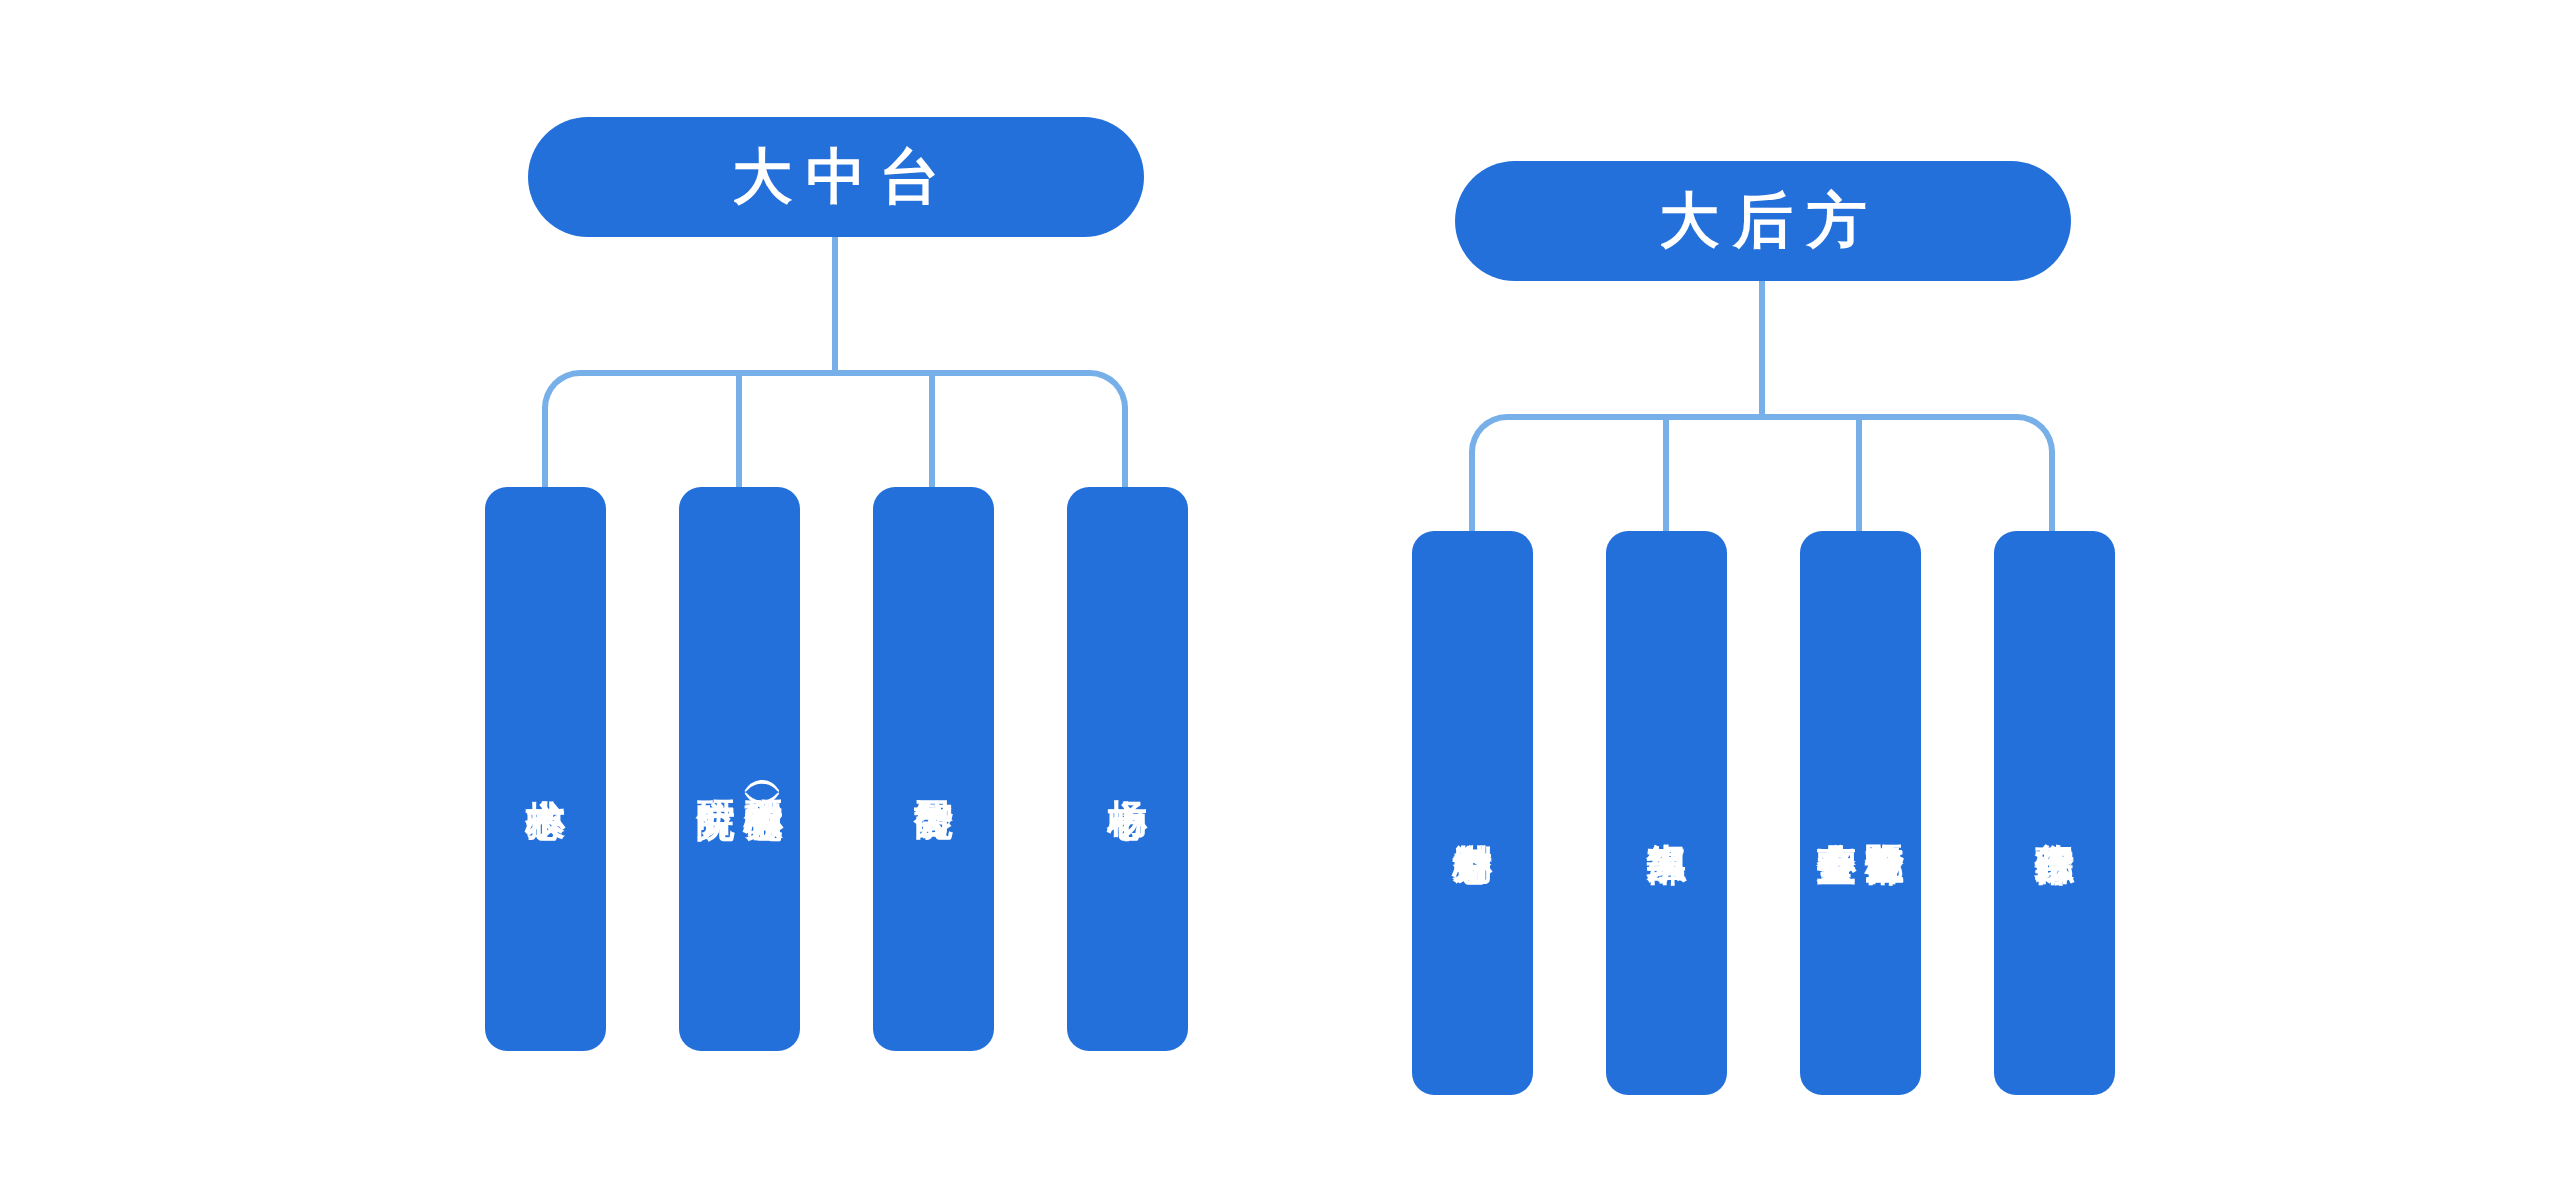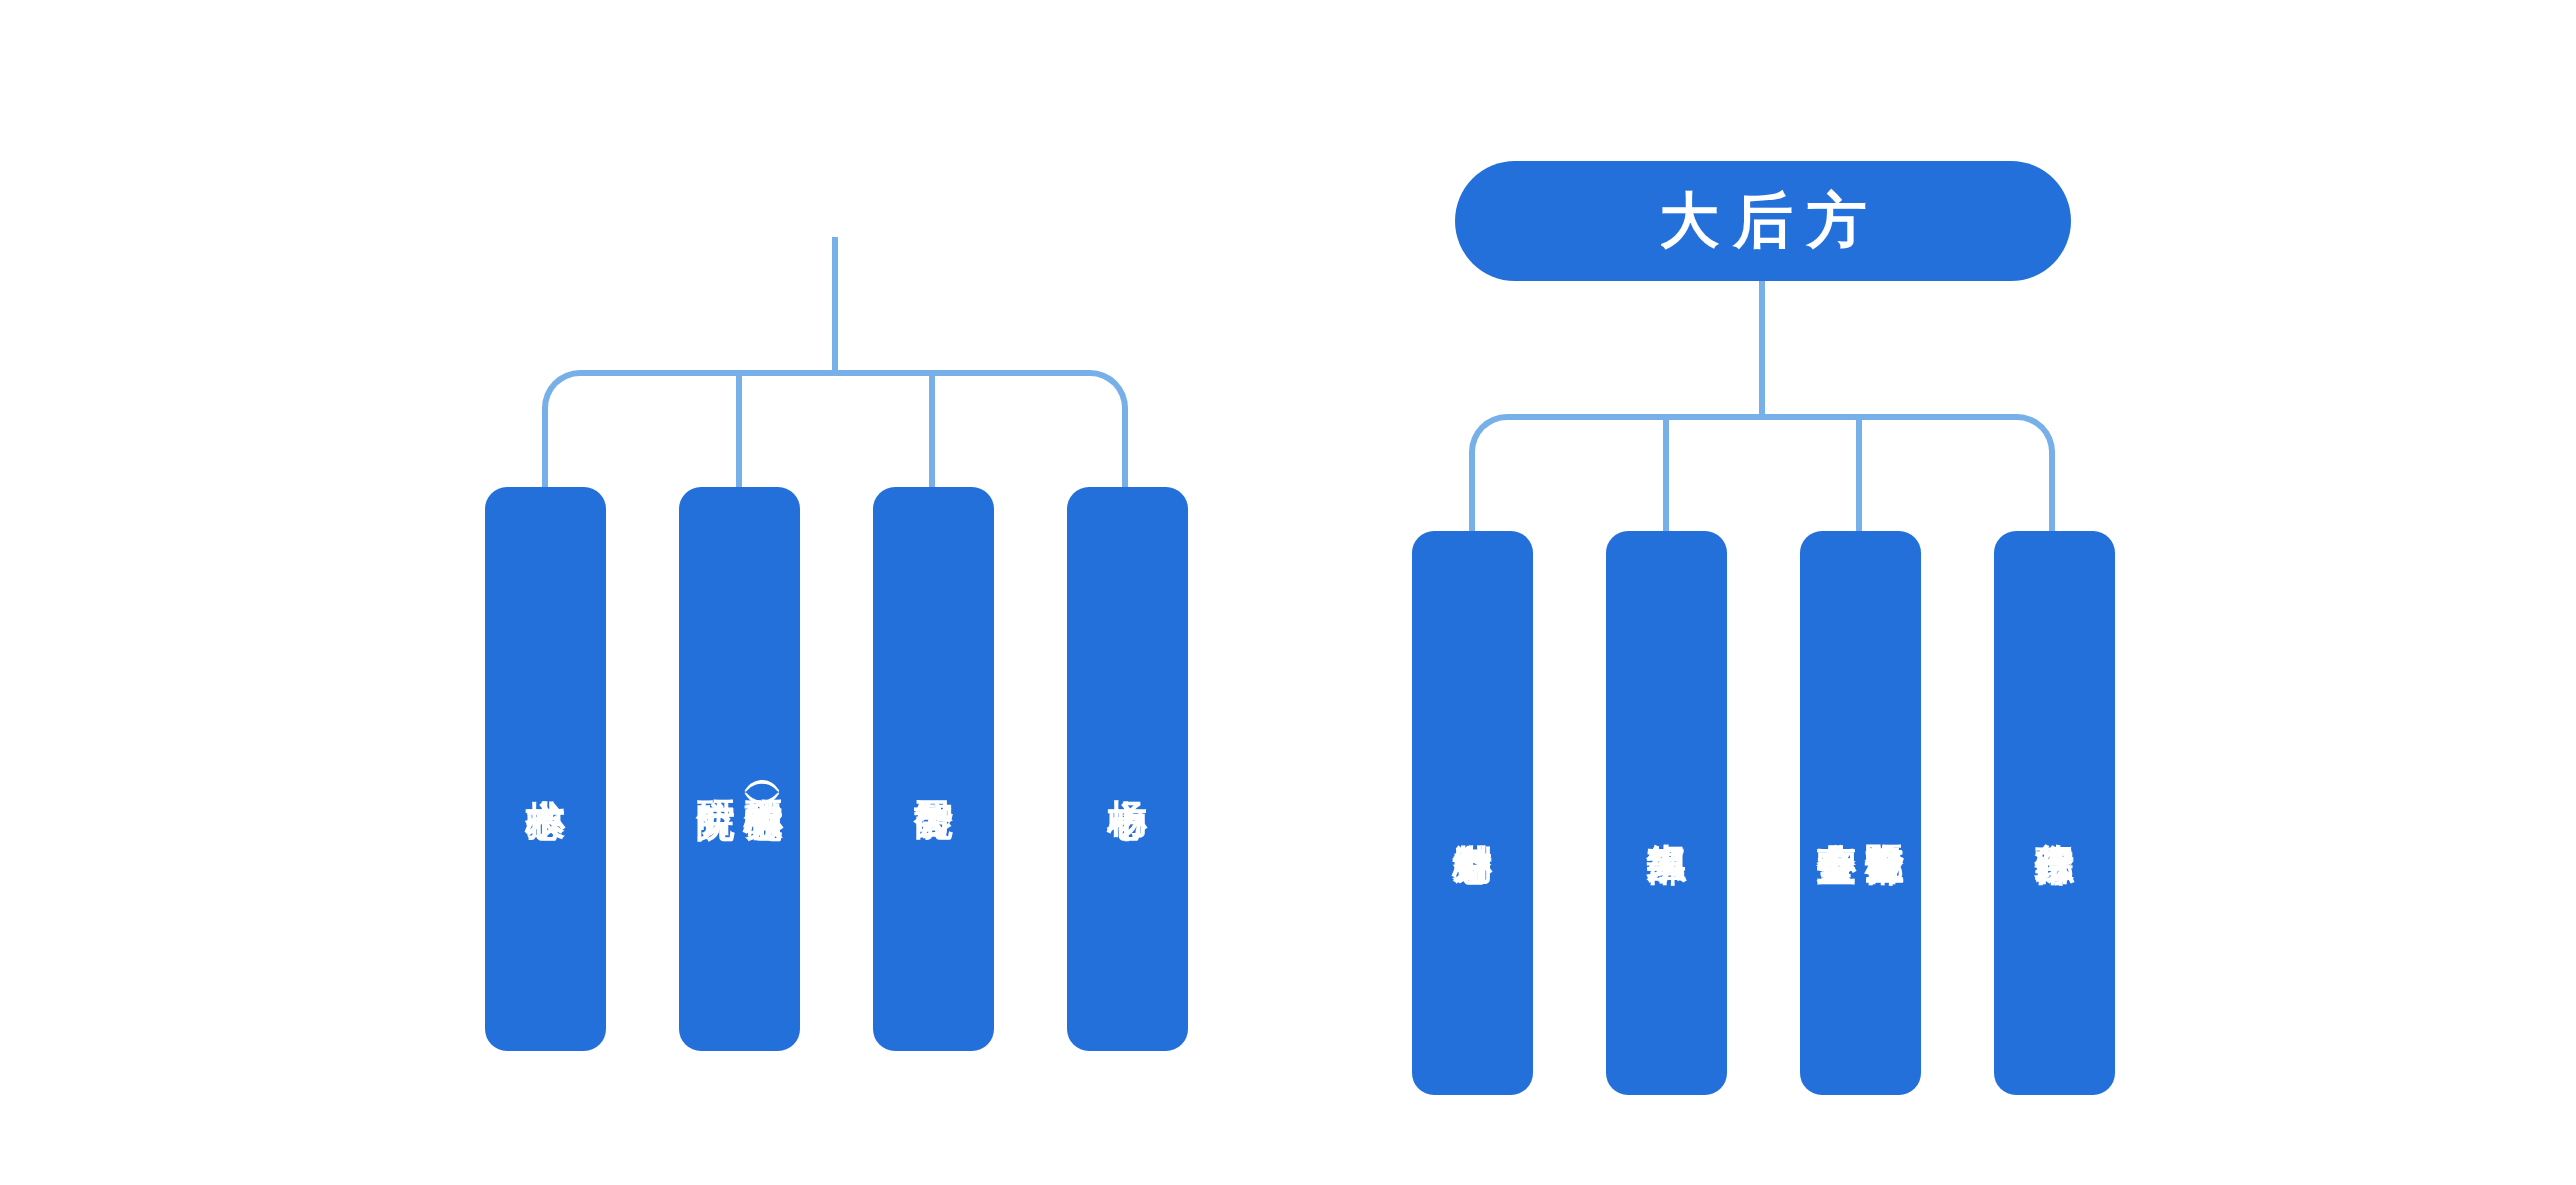--- a/index.html
+++ b/index.html
@@ -103,20 +103,23 @@
     text-align: center;
   }
   .vtext .tline { display: block; }
 </style>
 </head>
 <body>
 
 <div class="canvas">
 
   <section class="tree tree-left">
+    <div class="pill">
+      <span class="pill-label">大中台</span>
+    </div>
     <div class="trunk"></div>
     <div class="rail"></div>
     <div class="drop drop-a"></div>
     <div class="drop drop-b"></div>
     <div class="row">
       <div class="box">
         <div class="vtext">
           <span class="tline">技术中心</span>
         </div>
       </div>

